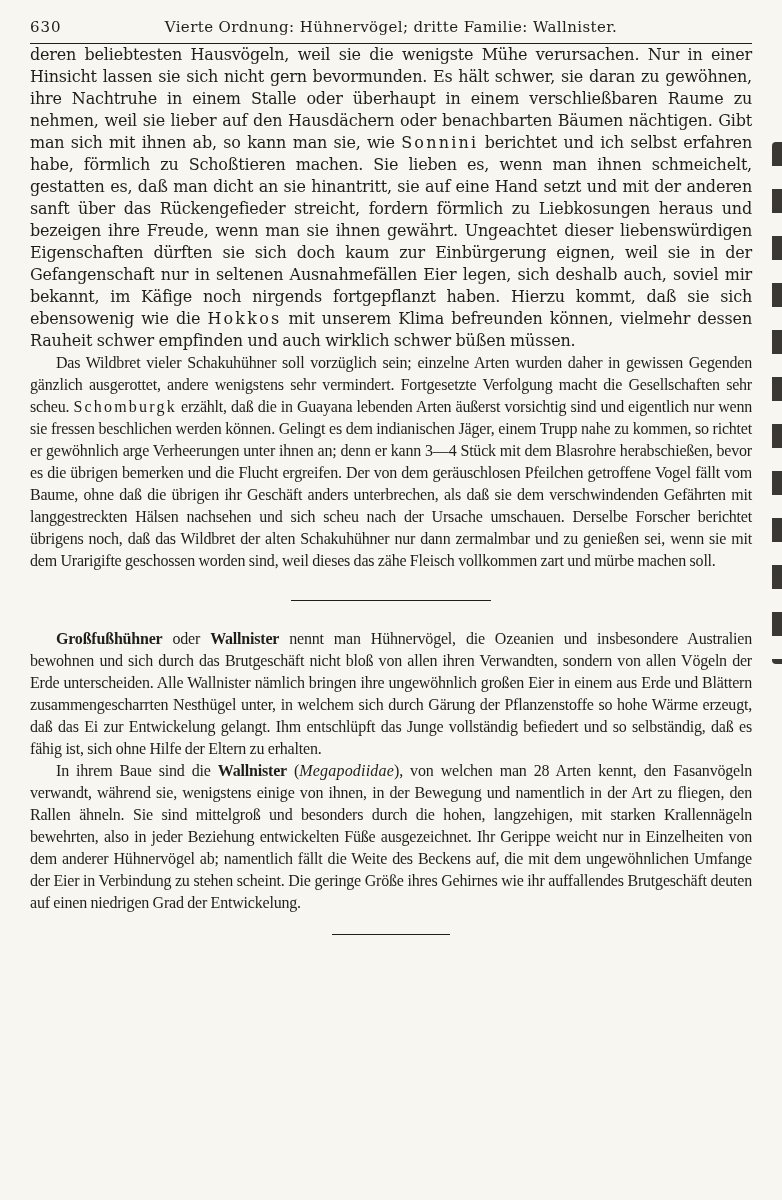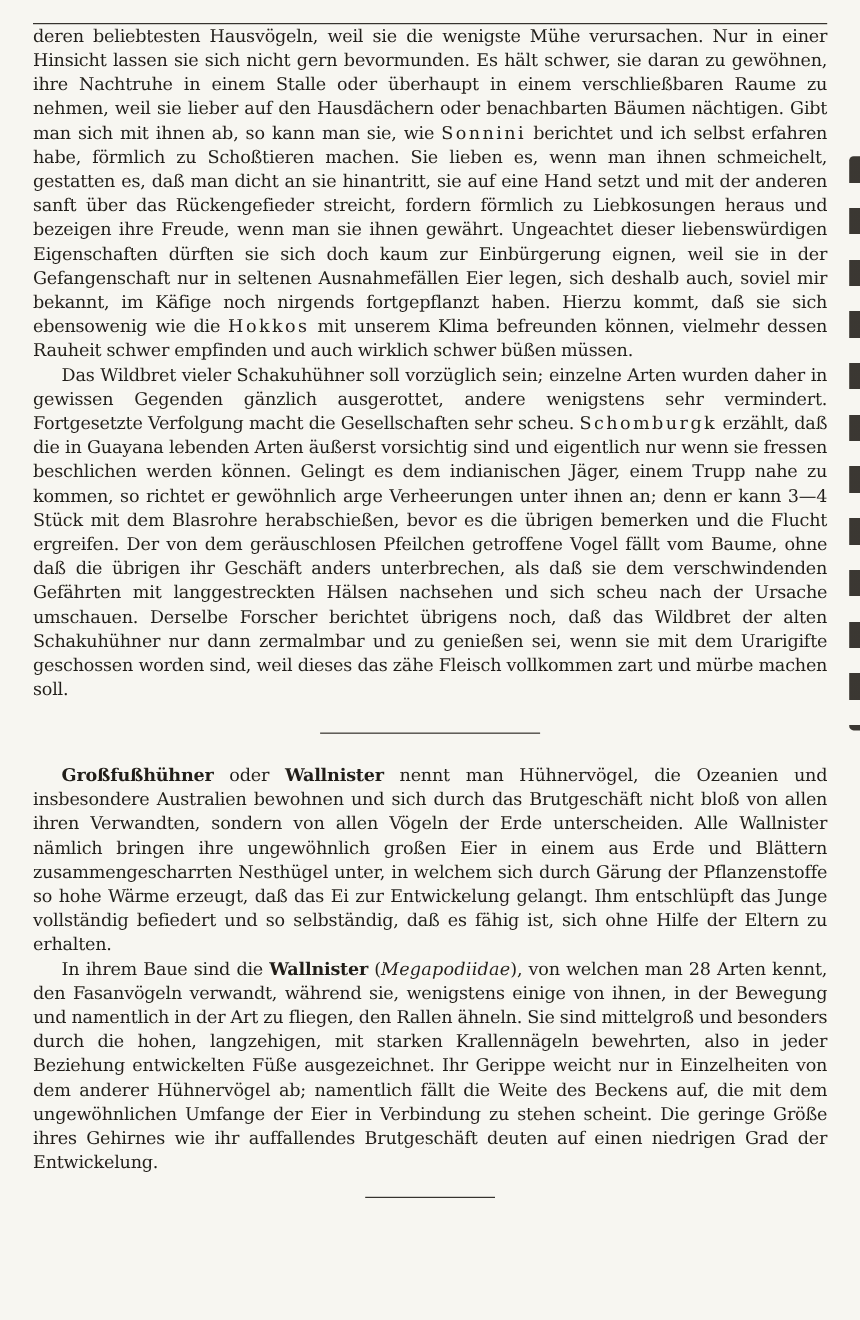--- a/index.html
+++ b/index.html
@@ -14,36 +14,40 @@
   .page-number { position: absolute; left: 0; top: 0; letter-spacing: 1px; }
   .running-title { display: block; text-align: center; letter-spacing: .4px; }
   hr { background: none; }
   .header-rule { border: none; border-top: 1.5px solid var(--ink, #211e19); margin: 5px 0 0; }
   .body-text {
     font-size: 16px; line-height: 22px;
     text-align: justify; letter-spacing: -.2px; word-spacing: -.3px;
     hyphens: auto; -webkit-hyphens: auto;
   }
   .para { margin: 0; text-indent: 0; }
-  .para.indent { text-indent: 26px; }
+  .para.indent { text-indent: 26px; font-family: Liberation Serif, serif; }
   .seg-spaced { letter-spacing: 2.2px; }
   .seg-bold { font-weight: bold; }
   .seg-antiqua { font-style: italic; letter-spacing: .2px; }
   .separator { border: none; border-top: 1.5px solid var(--ink, #211e19); width: 200px; margin: 28px auto 27px; }
   .end-rule { border: none; border-top: 1.5px solid var(--ink, #211e19); width: 118px; margin: 20px auto 0; }
   .scan-shadow {
     position: absolute; right: 0; top: 142px; width: 10px; height: 522px;
     background: repeating-linear-gradient(to bottom, #26221d 0 24px, transparent 24px 47px);
     border-radius: 4px 0 0 4px; opacity: .9;
   }
 </style>
 </head>
 <body>
 
 <div class="page">
+  <div class="header-row">
+    <span class="page-number">630</span>
+    <span class="running-title">Vierte Ordnung: Hühnervögel; dritte Familie: Wallnister.</span>
+  </div>
   <hr class="header-rule">
   <div class="body-text" lang="de">
     <section>
         <p class="para"><span class="seg-normal">deren beliebtesten Hausvögeln, weil sie die wenigste Mühe verursachen. Nur in einer Hinsicht lassen sie sich nicht gern bevormunden. Es hält schwer, sie daran zu gewöhnen, ihre Nachtruhe in einem Stalle oder überhaupt in einem verschließbaren Raume zu nehmen, weil sie lieber auf den Hausdächern oder benachbarten Bäumen nächtigen. Gibt man sich mit ihnen ab, so kann man sie, wie </span><span class="seg-spaced">Sonnini</span><span class="seg-normal"> berichtet und ich selbst erfahren habe, förmlich zu Schoßtieren machen. Sie lieben es, wenn man ihnen schmeichelt, gestatten es, daß man dicht an sie hinantritt, sie auf eine Hand setzt und mit der anderen sanft über das Rückengefieder streicht, fordern förmlich zu Liebkosungen heraus und bezeigen ihre Freude, wenn man sie ihnen gewährt. Ungeachtet dieser liebenswürdigen Eigenschaften dürften sie sich doch kaum zur Einbürgerung eignen, weil sie in der Gefangenschaft nur in seltenen Ausnahmefällen Eier legen, sich deshalb auch, soviel mir bekannt, im Käfige noch nirgends fortgepflanzt haben. Hierzu kommt, daß sie sich ebensowenig wie die </span><span class="seg-spaced">Hokkos</span><span class="seg-normal"> mit unserem Klima befreunden können, vielmehr dessen Rauheit schwer empfinden und auch wirklich schwer büßen müssen.</span></p>
         <p class="para indent"><span class="seg-normal">Das Wildbret vieler Schakuhühner soll vorzüglich sein; einzelne Arten wurden daher in gewissen Gegenden gänzlich ausgerottet, andere wenigstens sehr vermindert. Fortgesetzte Verfolgung macht die Gesellschaften sehr scheu. </span><span class="seg-spaced">Schomburgk</span><span class="seg-normal"> erzählt, daß die in Guayana lebenden Arten äußerst vorsichtig sind und eigentlich nur wenn sie fressen beschlichen werden können. Gelingt es dem indianischen Jäger, einem Trupp nahe zu kommen, so richtet er gewöhnlich arge Verheerungen unter ihnen an; denn er kann 3—4 Stück mit dem Blasrohre herabschießen, bevor es die übrigen bemerken und die Flucht ergreifen. Der von dem geräuschlosen Pfeilchen getroffene Vogel fällt vom Baume, ohne daß die übrigen ihr Geschäft anders unterbrechen, als daß sie dem verschwindenden Gefährten mit langgestreckten Hälsen nachsehen und sich scheu nach der Ursache umschauen. Derselbe Forscher berichtet übrigens noch, daß das Wildbret der alten Schakuhühner nur dann zermalmbar und zu genießen sei, wenn sie mit dem Urarigifte geschossen worden sind, weil dieses das zähe Fleisch vollkommen zart und mürbe machen soll.</span></p>
       </section>
     <hr class="separator">
     <section>
         <p class="para indent"><span class="seg-bold">Großfußhühner</span><span class="seg-normal"> oder </span><span class="seg-bold">Wallnister</span><span class="seg-normal"> nennt man Hühnervögel, die Ozeanien und insbesondere Australien bewohnen und sich durch das Brutgeschäft nicht bloß von allen ihren Verwandten, sondern von allen Vögeln der Erde unterscheiden. Alle Wallnister nämlich bringen ihre ungewöhnlich großen Eier in einem aus Erde und Blättern zusammengescharrten Nesthügel unter, in welchem sich durch Gärung der Pflanzenstoffe so hohe Wärme erzeugt, daß das Ei zur Entwickelung gelangt. Ihm entschlüpft das Junge vollständig befiedert und so selbständig, daß es fähig ist, sich ohne Hilfe der Eltern zu erhalten.</span></p>
         <p class="para indent"><span class="seg-normal">In ihrem Baue sind die </span><span class="seg-bold">Wallnister</span><span class="seg-normal"> (</span><span class="seg-antiqua">Megapodiidae</span><span class="seg-normal">), von welchen man 28 Arten kennt, den Fasanvögeln verwandt, während sie, wenigstens einige von ihnen, in der Bewegung und namentlich in der Art zu fliegen, den Rallen ähneln. Sie sind mittelgroß und besonders durch die hohen, langzehigen, mit starken Krallennägeln bewehrten, also in jeder Beziehung entwickelten Füße ausgezeichnet. Ihr Gerippe weicht nur in Einzelheiten von dem anderer Hühnervögel ab; namentlich fällt die Weite des Beckens auf, die mit dem ungewöhnlichen Umfange der Eier in Verbindung zu stehen scheint. Die geringe Größe ihres Gehirnes wie ihr auffallendes Brutgeschäft deuten auf einen niedrigen Grad der Entwickelung.</span></p>

